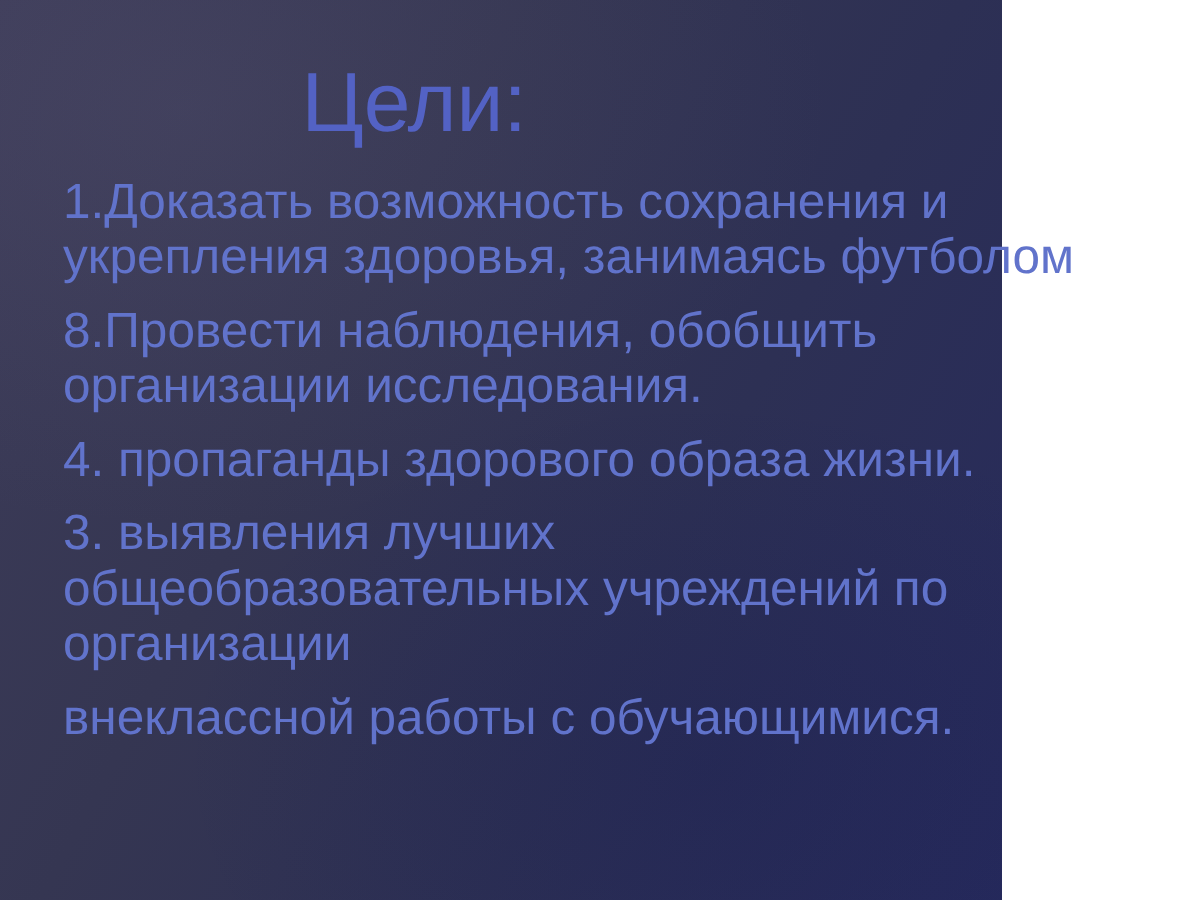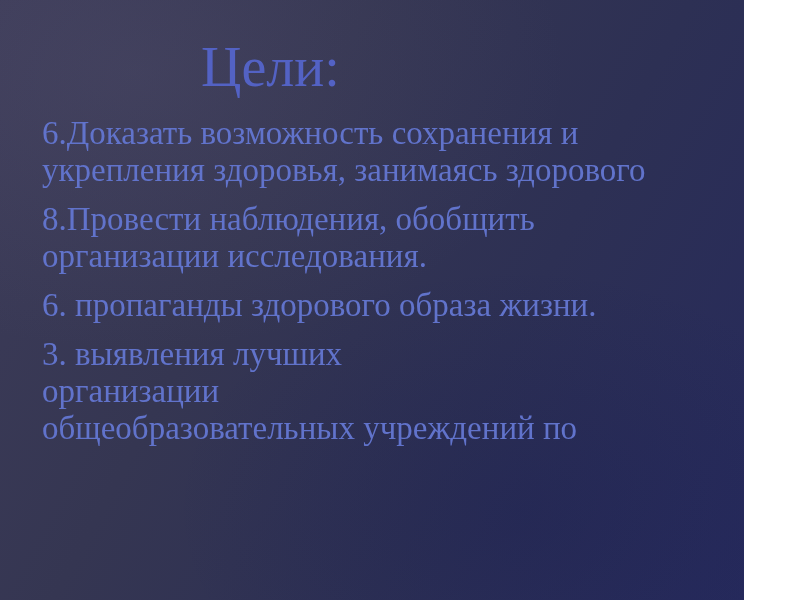--- a/index.html
+++ b/index.html
@@ -7,27 +7,26 @@
     padding: 0;
   }
   body {
     width: 800px;
     height: 600px;
     overflow: hidden;
     font-family: "Liberation Sans", sans-serif;
   }
   .slide {
     position: relative;
-    width: 744px;
+    width: 668px;
     height: 600px;
     background:
       radial-gradient(ellipse 700px 450px at 18% 12%, rgba(110,105,135,0.16), rgba(0,0,0,0) 62%),
       radial-gradient(ellipse 500px 350px at 70% 85%, rgba(20,25,80,0.25), rgba(0,0,0,0) 70%),
       linear-gradient(118deg, #3d3c59 0%, #353652 35%, #2d3054 65%, #262a5c 100%);
-    font-family: Liberation Serif, serif;
   }
   .title {
     position: absolute;
     left: 201px;
     top: 37px;
     font-size: 56px;
     line-height: 1.1;
     font-weight: 400;
     letter-spacing: 0px;
   }
@@ -52,34 +51,37 @@
 </head>
 <body>
 
 <div class="slide">
 
   <div class="title" style="color: rgb(83, 98, 196);">Цели:</div>
 
   <div class="body-text" style="color: rgb(97, 115, 203);">
 
     <p class="para">
-      <span class="line">6.Доказать возможность сохранения и</span>
-      <span class="line">укрепления здоровья, занимаясь здорового</span>
+      <span class="line">1.Доказать возможность сохранения и</span>
+      <span class="line">укрепления здоровья, занимаясь футболом</span>
     </p>
 
     <p class="para">
       <span class="line">8.Провести наблюдения, обобщить</span>
       <span class="line">организации исследования.</span>
     </p>
 
     <p class="para">
-      <span class="line">6. пропаганды здорового образа жизни.</span>
+      <span class="line">4. пропаганды здорового образа жизни.</span>
     </p>
 
     <p class="para">
       <span class="line">3. выявления лучших</span>
+      <span class="line">общеобразовательных учреждений по</span>
       <span class="line">организации</span>
-      <span class="line">общеобразовательных учреждений по</span>
     </p>
 
+    <p class="para">
+      <span class="line">внеклассной работы с обучающимися.</span>
+    </p>
 
   </div>
 </div>
 
 </body></html>

